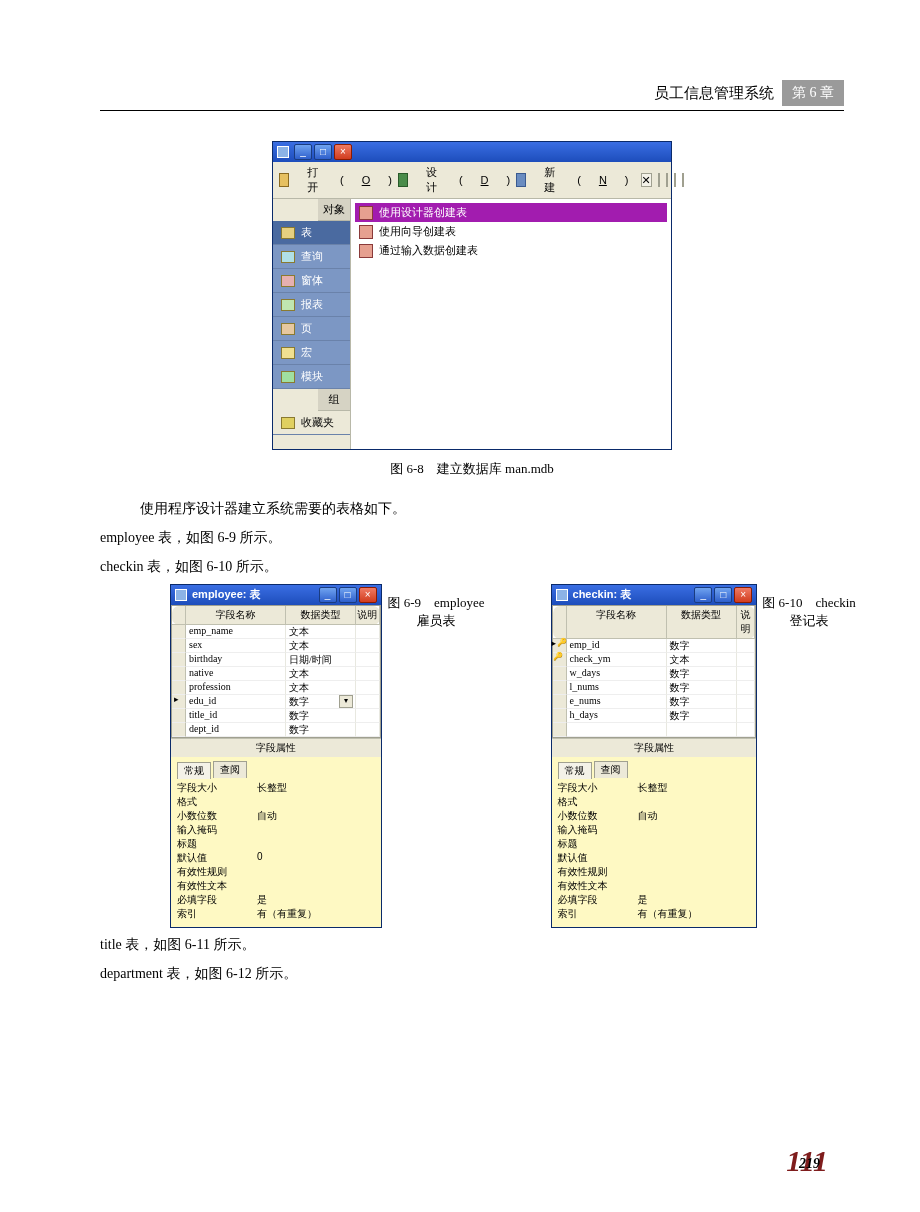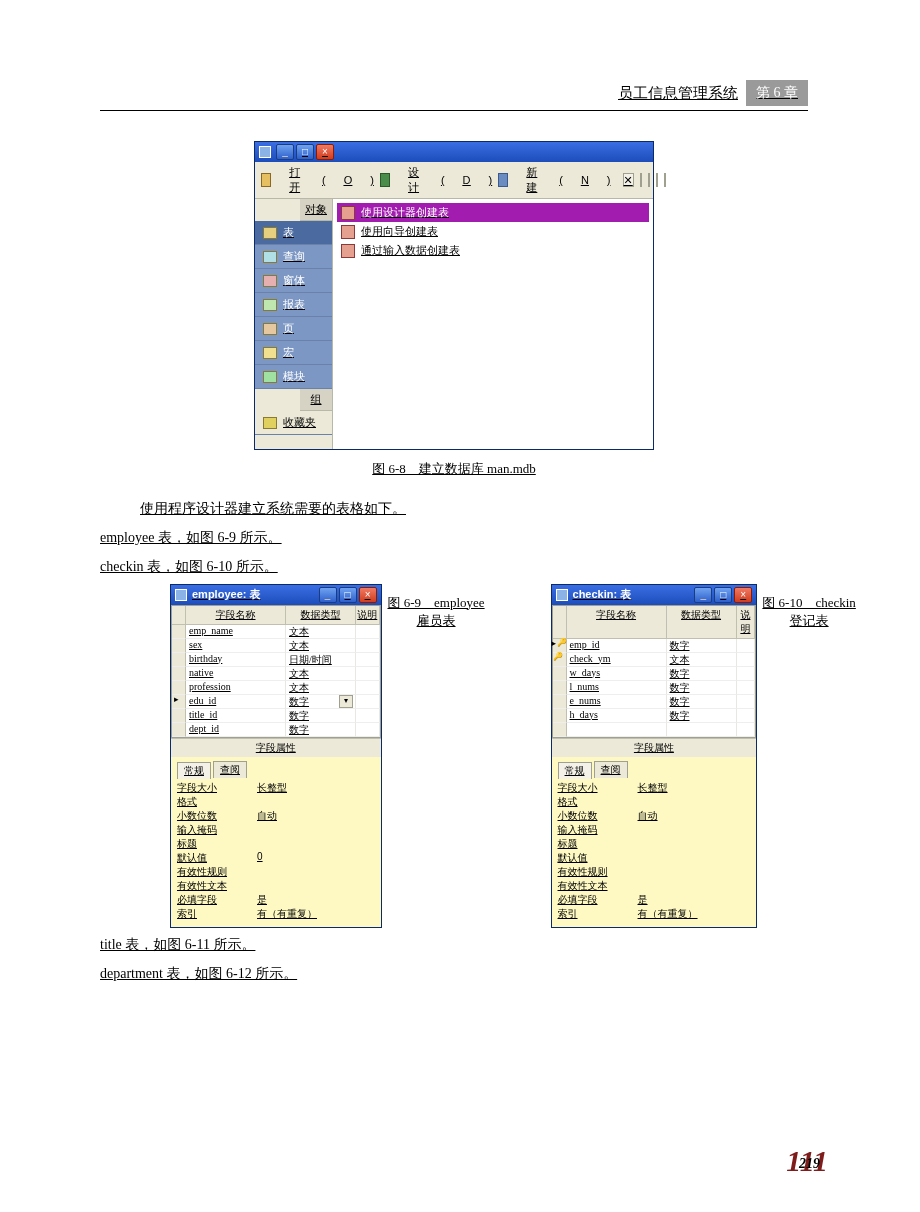--- a/index.html
+++ b/index.html
@@ -1,17 +1,17 @@
 <!DOCTYPE html>
 <html><head>
 <meta charset="utf-8">
 <style>
   * { box-sizing: border-box; margin: 0; padding: 0; }
   body { width: 920px; height: 1212px; background: #fff; font-family: "SimSun", serif; position: relative; }
-  .page { padding: 80px 112px 40px 100px; text-decoration: underline; }
+  .page { padding: 80px 76px 40px 100px; }
   .header-row { display: flex; align-items: center; justify-content: flex-end; border-bottom: 1px solid #000; padding-bottom: 4px; margin-bottom: 30px; }
   .header-title { font-size: 15px; margin-right: 8px; }
   .chapter-box { background: #9a9a9a; color: #fff; font-size: 14px; padding: 4px 10px; }
   .body-text { font-size: 14px; line-height: 1.8; margin: 4px 0 4px 40px; }
   .caption { text-align: center; font-size: 13px; margin: 10px 0 18px; }
   .figs-row { display: flex; gap: 60px; margin-left: 70px; }
   .fig-col { display: flex; flex-direction: row; }
 
   
   .win { border: 1px solid #0a2a6a; background: #ece9d8; font-size: 11px; font-family: Tahoma, "SimSun", sans-serif; }
@@ -48,21 +48,21 @@
   .db-side-item.fav .sico { background: #e0d060; }
   .db-side-item.light { background: #ece9d8; color: #000; }
   .db-main { flex: 1; background: #fff; padding: 4px; }
   .db-opt { display: flex; align-items: center; gap: 6px; padding: 2px 4px; font-size: 11px; }
   .db-opt.sel { background: #a21caf; color: #fff; }
   .db-opt .oico { width: 14px; height: 14px; border: 1px solid #8a3a3a; background: #e6a090; }
 
   
   .tblwin { width: 270px; }
   .tbl-grid { background: #fff; border: 1px solid #a0a090; }
-  .tbl-head { display: flex; background: #ece9d8; font-size: 10px; }
+  .tbl-head { display: flex; background: #ece9d8; font-size: 10px; border-radius: 7px; }
   .th-sel { width: 14px; border-right: 1px solid #c0c0b0; border-bottom: 1px solid #c0c0b0; }
   .th { border-right: 1px solid #c0c0b0; border-bottom: 1px solid #c0c0b0; text-align: center; padding: 2px 0; }
   .th.name { width: 100px; }
   .th.type { width: 70px; }
   .th.desc { flex: 1; }
   .tr { display: flex; font-size: 10px; height: 14px; }
   .tr .sel { width: 14px; background: #ece9d8; border-right: 1px solid #c0c0b0; border-bottom: 1px solid #eee; position: relative; }
   .tr .sel.cur::before { content: "▸"; position: absolute; left: 2px; top: -1px; font-size: 9px; color: #000; }
   .tr .sel.key::after { content: "🔑"; position: absolute; left: 1px; top: -1px; font-size: 8px; }
   .tr .sel.curk::before { content: "▸"; position: absolute; left: -1px; top: -1px; font-size: 9px; color: #000; }

